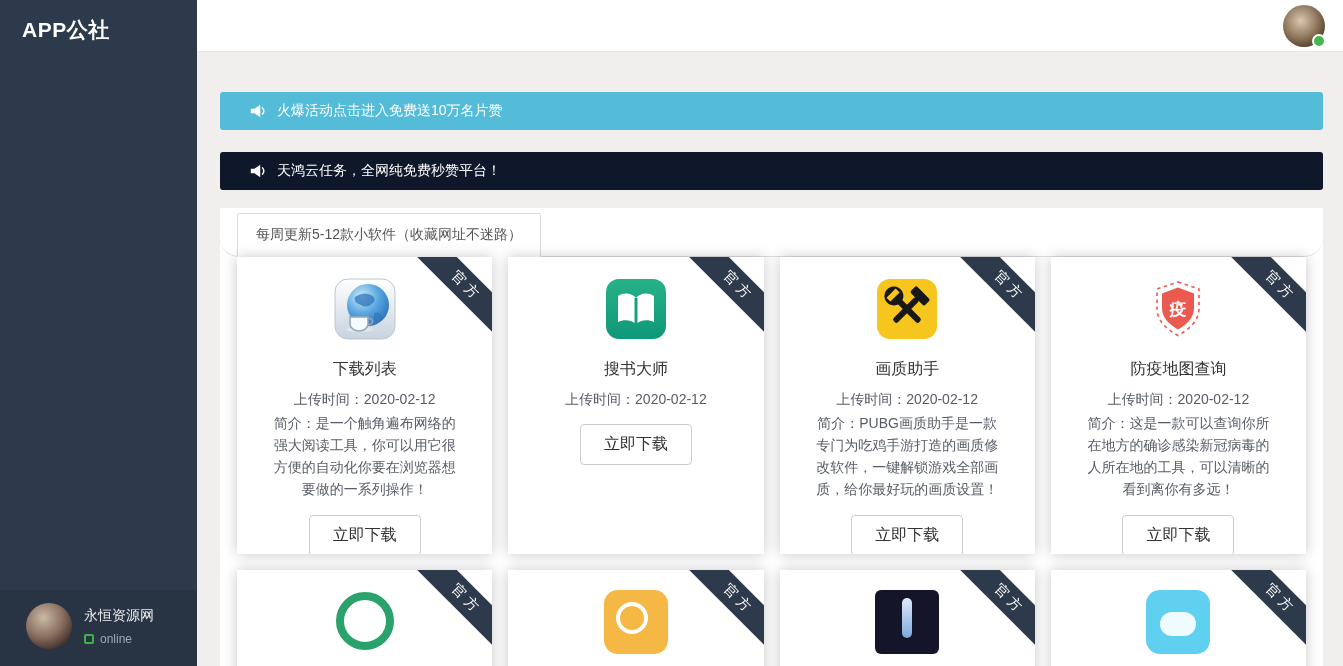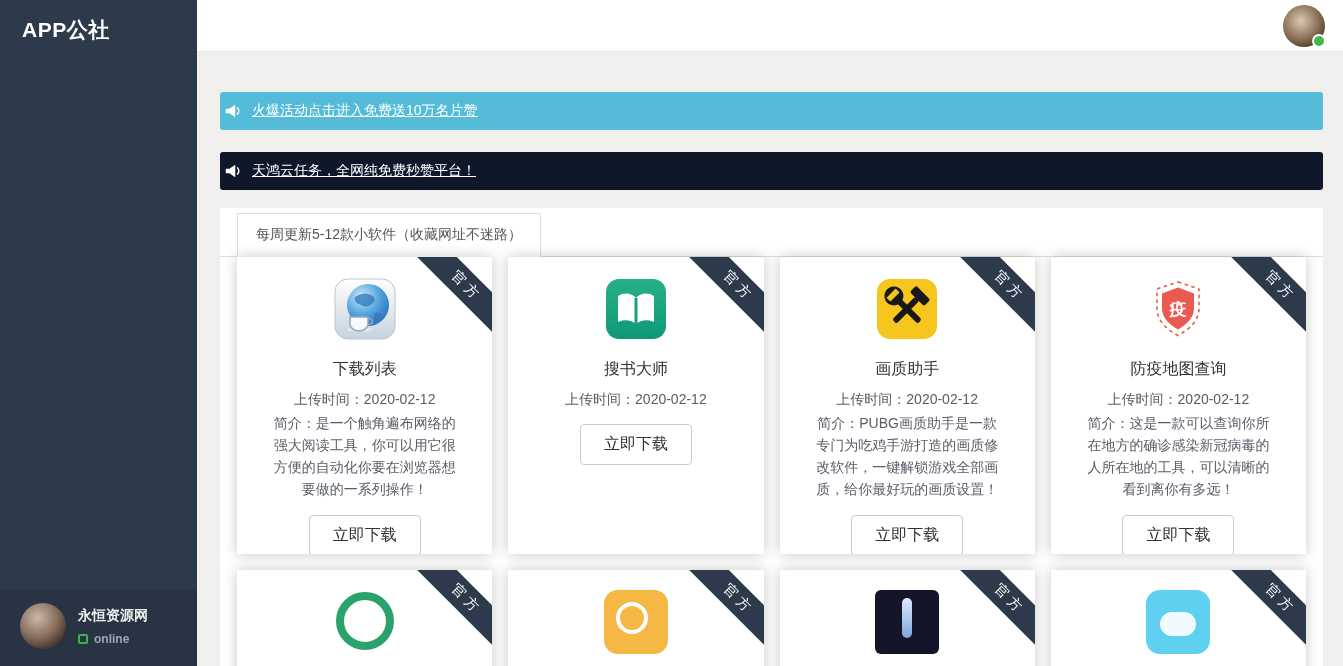--- a/index.html
+++ b/index.html
@@ -4,47 +4,47 @@
 <style>
   * { box-sizing: border-box; margin: 0; padding: 0; }
   html,body { width:1343px; height:666px; overflow:hidden; }
   body { font-family:"Liberation Sans","DejaVu Sans",sans-serif; background:#f0efed; }
   .app { display:flex; width:100%; height:100%; }
 
   
   .sidebar { width:197px; min-width:197px; background:#2d3a4b; position:relative; }
   .logo { color:#fff; font-size:21px; font-weight:bold; padding:16px 22px; letter-spacing:.5px; }
   .user-panel { position:absolute; bottom:0; left:0; right:0; display:flex; align-items:center;
-                gap:12px; padding:13px 20px 17px; background:rgba(0,0,0,.10);font-weight:bold; }
+                gap:12px; padding:13px 26px 17px; background:rgba(0,0,0,.10); }
   .user-avatar { width:46px; height:46px; border-radius:50%; flex:none;
                  background:radial-gradient(circle at 38% 32%, #cbb9a6, #8a7060 45%, #4a3830 75%, #2e211c); }
   .user-name { color:#f0f0f0; font-size:14px; margin-bottom:7px; }
   .user-status { display:flex; align-items:center; gap:6px; color:#9aa7b4; font-size:12px; }
   .status-square { width:10px; height:10px; border:2px solid #43b14b; border-radius:2px; }
 
   
   main { flex:1; display:flex; flex-direction:column; min-width:0; }
   .topbar { height:52px; background:#fff; border-bottom:1px solid #e7e7e7; position:relative; flex:none; }
   .header-avatar { position:absolute; right:18px; top:5px; width:42px; height:42px; border-radius:50%;
                    background:radial-gradient(circle at 42% 38%, #d9c8b2, #8a7257 50%, #41301f 85%); cursor:pointer; }
   .online-badge { position:absolute; right:-1px; bottom:-1px; width:14px; height:14px; border-radius:50%;
                   background:#45b64d; border:2px solid #fff; }
 
   .content { padding:40px 20px 0 23px; flex:1; }
 
-  .alert { height:38px; display:flex; align-items:center; gap:10px; padding:0 4px;
-           border-radius:3px; color:#fff; font-size:14px; cursor:pointer;text-decoration:underline; }
+  .alert { height:38px; display:flex; align-items:center; gap:10px; padding:0 29px;
+           border-radius:3px; color:#fff; font-size:14px; cursor:pointer; }
   .alert + .alert { margin-top:22px; }
   .alert svg { flex:none; }
 
   .heading-panel { background:#fff; border-bottom:1px solid #e2e2e2; padding:12px 17px; margin-top:20px; }
   .page-title { font-size:18px; font-weight:normal; color:#4a4a4a; letter-spacing:1px; }
 
   .list-panel { background:#fff; margin-top:18px; padding-bottom:40px; }
-  .tabs { display:flex; padding:5px 17px 0; border-bottom:1px solid #ddd; }
+  .tabs { display:flex; padding:5px 17px 0; border-bottom:1px solid #ddd;border-radius:19px; }
   .tab { background:#fff; border:1px solid #ddd; border-bottom:1px solid #fff; margin-bottom:-1px;
          padding:12px 18px; font-size:14px; color:#555; border-radius:2px 2px 0 0; cursor:pointer; }
 
   .grid { display:grid; grid-template-columns:repeat(4,1fr); gap:16px; margin:0 17px; }
   .grid + .grid { margin-top:16px; }
   .card { position:relative; overflow:hidden; background:#fff; height:297px; text-align:center;
           box-shadow:0 0 13px rgba(0,0,0,.22); }
   .ribbon { position:absolute; top:14px; right:-32px; width:118px; transform:rotate(45deg);
             background:#2d3a4b; color:#fff; font-size:14px; letter-spacing:4px; padding:5px 0 5px 4px;
             text-align:center; }

